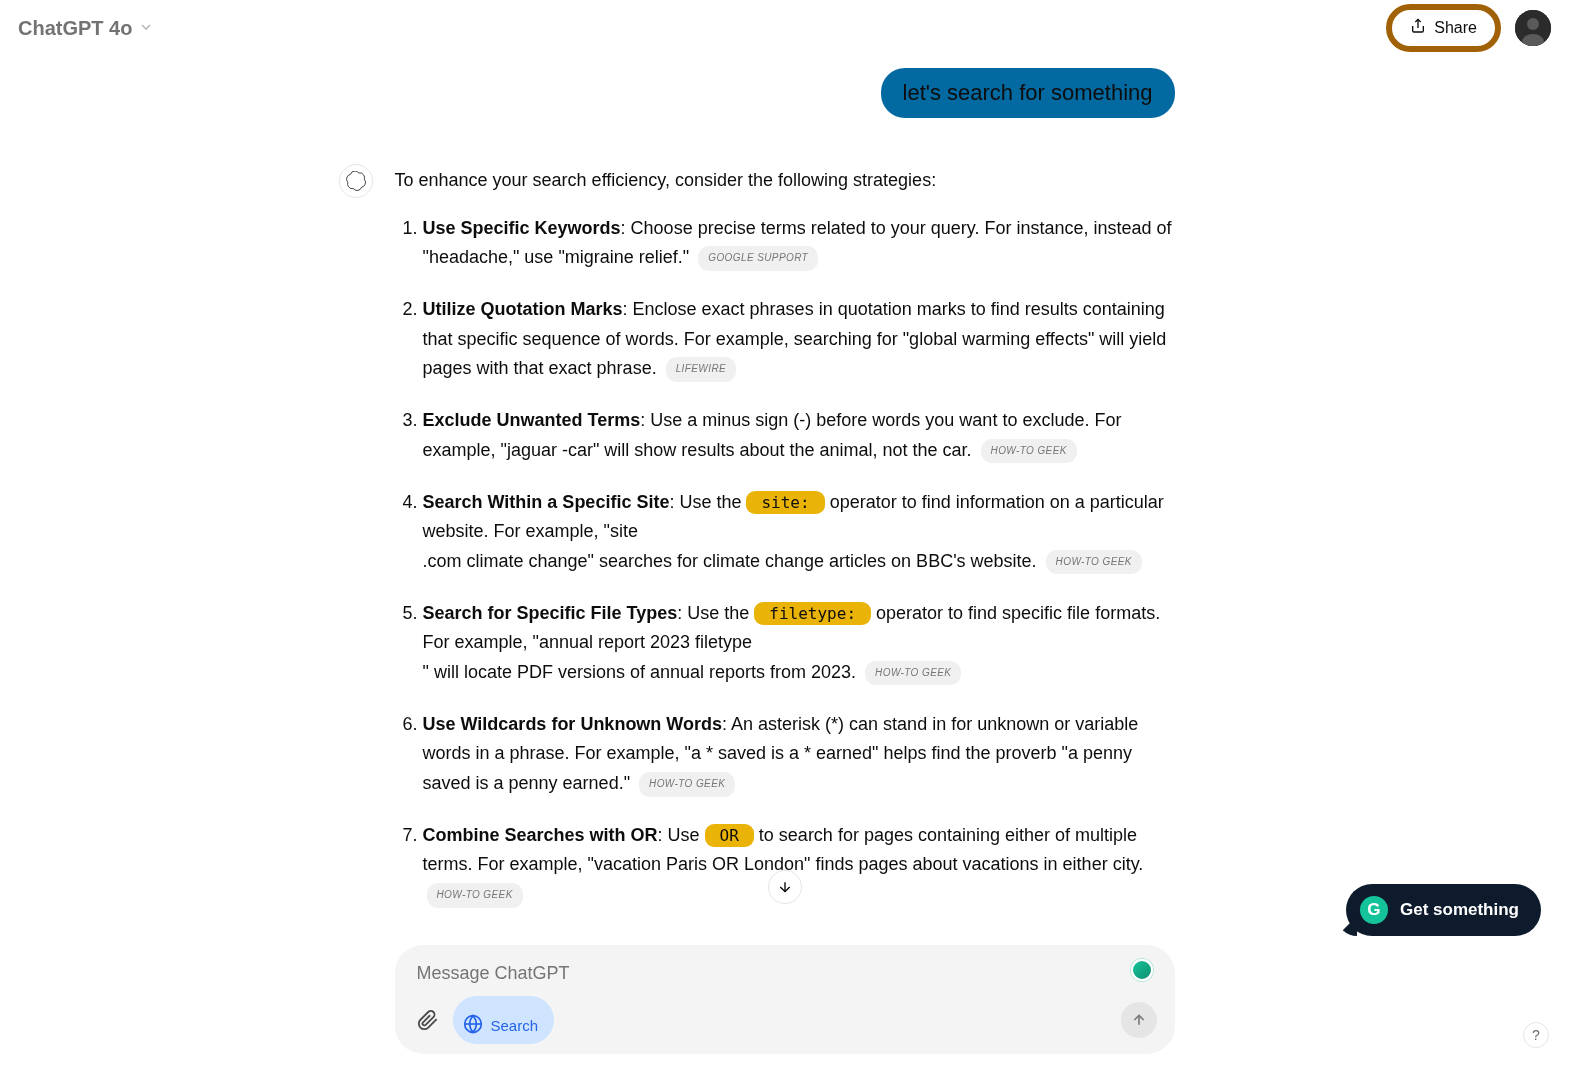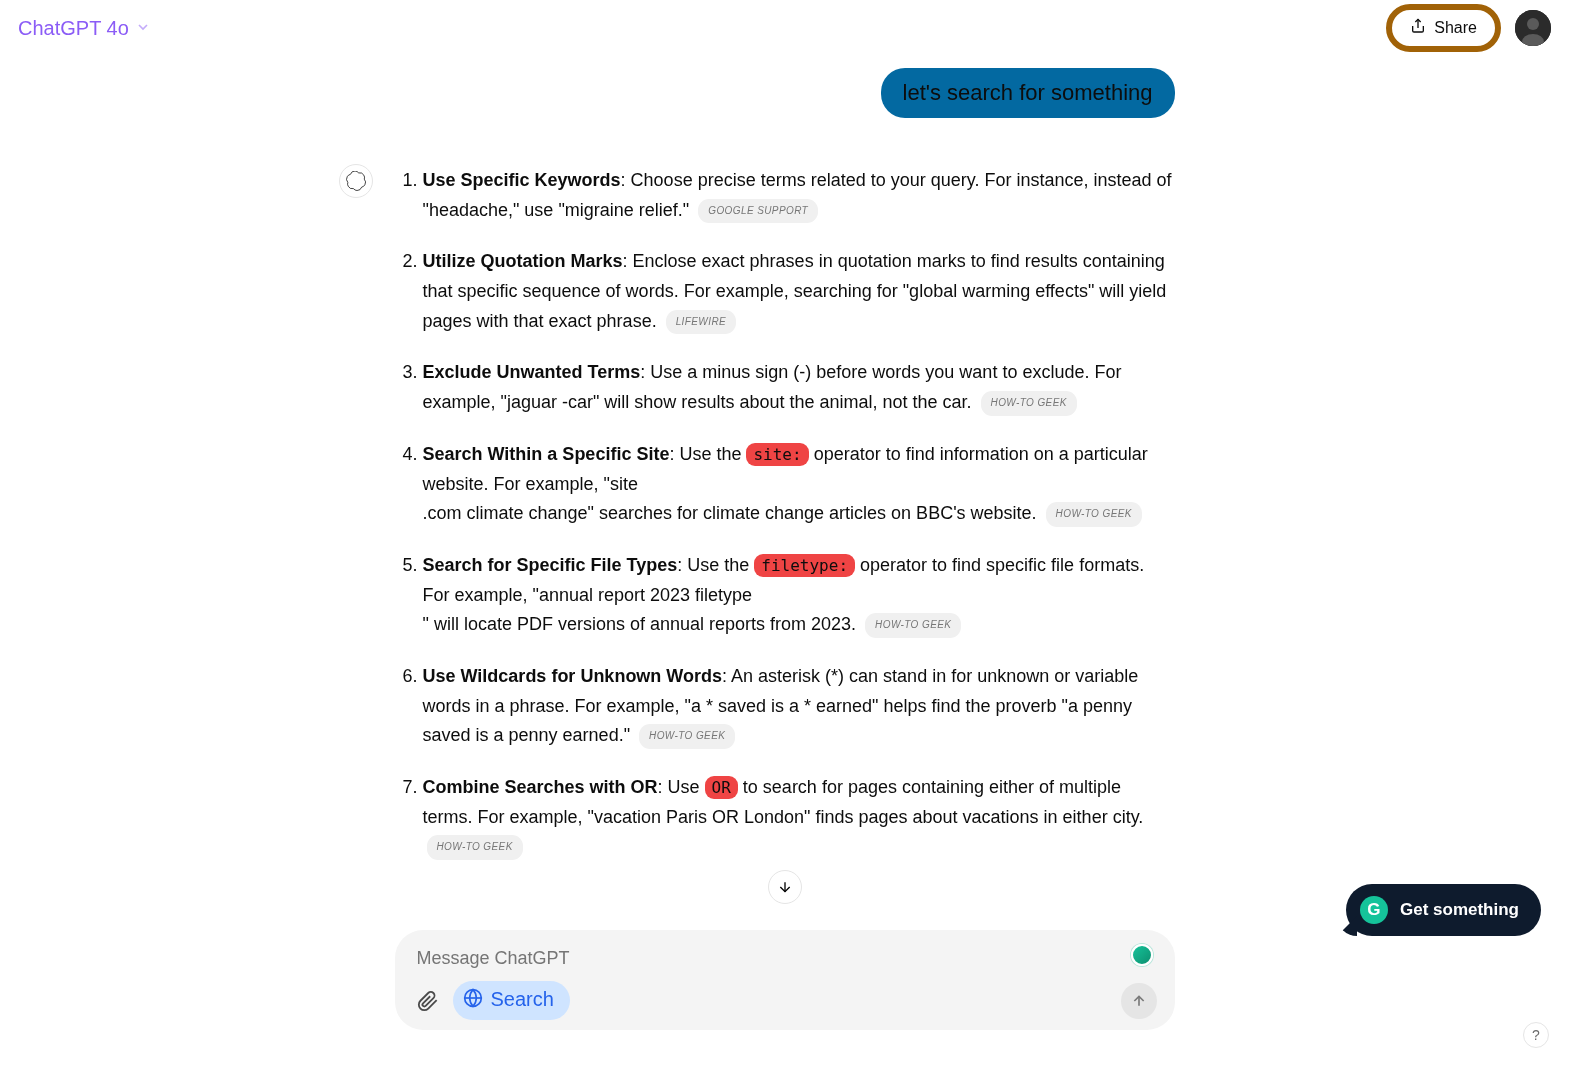--- a/index.html
+++ b/index.html
@@ -17,23 +17,23 @@
   align-items: center;
   justify-content: space-between;
   padding: 10px 18px;
   height: 56px;
 }
 .model-selector {
   display: flex;
   align-items: center;
   gap: 6px;
   font-size: 20px;
-  font-weight: 400;
+  font-weight: 700;
   cursor: pointer;
-  color: #8b5cf6;
+  color: #737373;
 }
 .model-selector .chev { opacity: .5; }
 .topbar-right {
   display: flex;
   align-items: center;
   gap: 14px;
 }
 .share-btn {
   display: flex;
   align-items: center;
@@ -97,22 +97,22 @@
 .assistant-content ol {
   list-style: decimal;
   padding-left: 28px;
 }
 .assistant-content li {
   margin-bottom: 22px;
 }
 .assistant-content li strong { font-weight: 700; }
 .code-chip {
   font-family: ui-monospace, SFMono-Regular, "SF Mono", Menlo, monospace;
-  background: #ef4444;
-  padding: 2px 7px;
+  background: #eab308;
+  padding: 2px 15px;
   border-radius: 9px;
   font-size: 16px;
 }
 .cite-chip {
   display: inline-block;
   background: #f0f0f0;
   color: #777;
   font-size: 10px;
   letter-spacing: .4px;
   font-weight: 500;
@@ -131,21 +131,21 @@
   width: 34px; height: 34px;
   border: 1px solid #e5e5e5;
   border-radius: 50%;
   background: #fff;
   display:flex; align-items:center; justify-content:center;
   cursor:pointer;
   z-index: 5;
 }
 .composer-wrap {
   position: absolute;
-  bottom: 36px;
+  bottom: 12px;
   left: 50%;
   transform: translateX(-50%);
   width: 780px;
 }
 .composer {
   background: #f4f4f4;
   border-radius: 28px;
   padding: 14px 18px 10px 18px;
 }
 .composer-input {
@@ -167,26 +167,26 @@
   align-items: center;
   gap: 10px;
 }
 .attach-btn {
   width: 30px; height: 30px;
   display:flex; align-items:center; justify-content:center;
   cursor:pointer;
   color: #4b4b4b;
 }
 .search-pill {
-  display:flex; align-items:flex-start; gap:8px;
+  display:flex; align-items:center; gap:8px;
   background: #cfe4ff;
   color: #2563eb;
   border-radius: 999px;
-  padding: 7px 16px 7px 10px;
-  font-size: 20px;
+  padding: 18px 16px 7px 10px;
+  font-size: 15px;
   font-weight: 500;
   cursor:pointer;
 }
 .grammarly-dot {
   width: 22px; height:22px;
   border-radius:50%;
   background: linear-gradient(135deg,#15c39a,#0d8f6f);
   border: 2px solid #fff;
   box-shadow: 0 0 0 1px #15c39a44;
   position: absolute;
@@ -288,20 +288,21 @@
     <div class="user-bubble">let's search for something</div>
   </div>
 
   <div class="assistant-row">
     <div class="assistant-avatar">
       <svg width="20" height="20" viewBox="0 0 41 41" fill="none">
           <path d="M37.5 16.7a9.8 9.8 0 0 0-.85-8.07 9.93 9.93 0 0 0-10.7-4.77A9.82 9.82 0 0 0 18.54 0a9.93 9.93 0 0 0-9.47 6.87 9.82 9.82 0 0 0-6.57 4.77 9.93 9.93 0 0 0 1.22 11.65 9.8 9.8 0 0 0 .85 8.07 9.93 9.93 0 0 0 10.7 4.77A9.82 9.82 0 0 0 22.6 40a9.93 9.93 0 0 0 9.47-6.87 9.82 9.82 0 0 0 6.57-4.77 9.93 9.93 0 0 0-1.14-11.65Z" stroke="#000" stroke-width="1.5"></path>
         </svg>
     </div>
     <div class="assistant-content">
+      <p class="intro">To enhance your search efficiency, consider the following strategies:</p>
       <ol>
         <li>
           <strong>Use Specific Keywords</strong><span>: Choose precise terms related to your query. For instance, instead of "headache," use "migraine relief." </span><span class="cite-chip">GOOGLE SUPPORT</span>
         </li>
         <li>
           <strong>Utilize Quotation Marks</strong><span>: Enclose exact phrases in quotation marks to find results containing that specific sequence of words. For example, searching for "global warming effects" will yield pages with that exact phrase. </span><span class="cite-chip">LIFEWIRE</span>
         </li>
         <li>
           <strong>Exclude Unwanted Terms</strong><span>: Use a minus sign (-) before words you want to exclude. For example, "jaguar -car" will show results about the animal, not the car. </span><span class="cite-chip">HOW-TO GEEK</span>
         </li>

